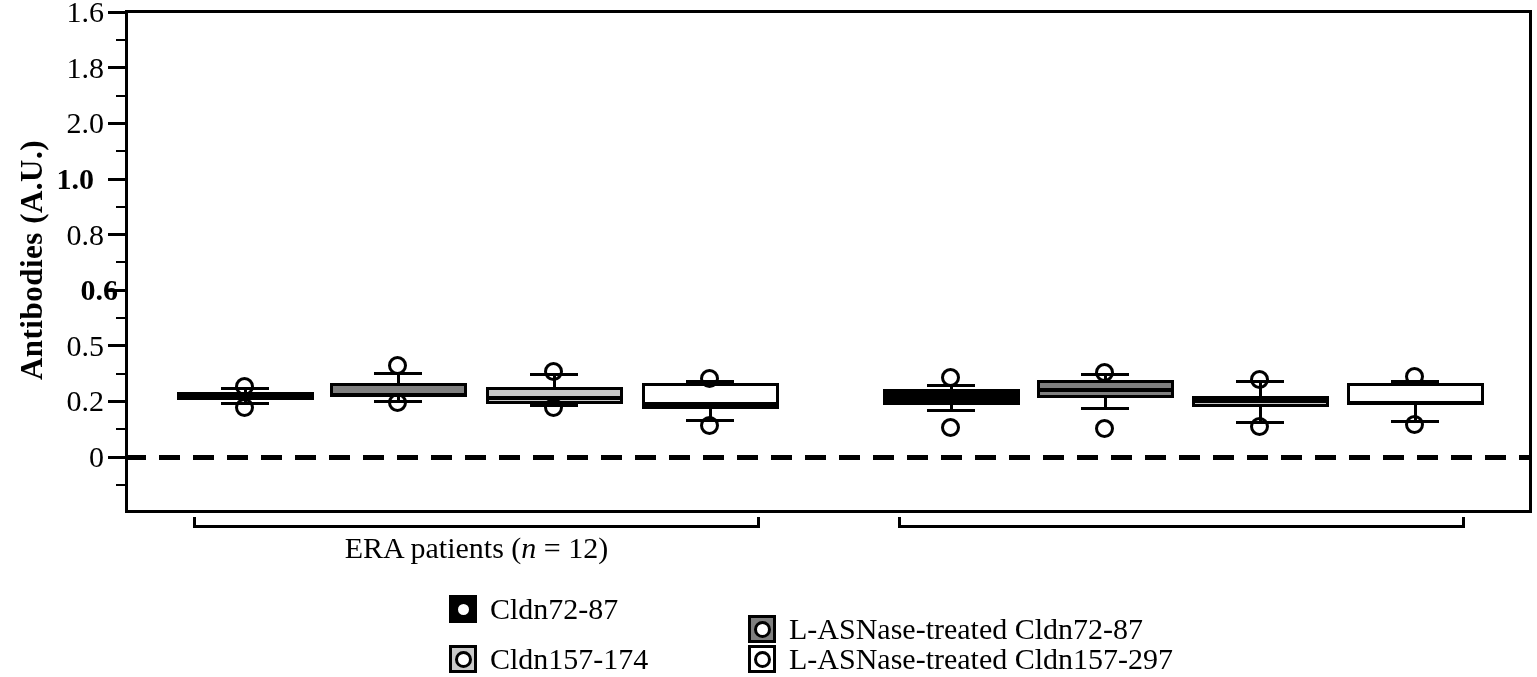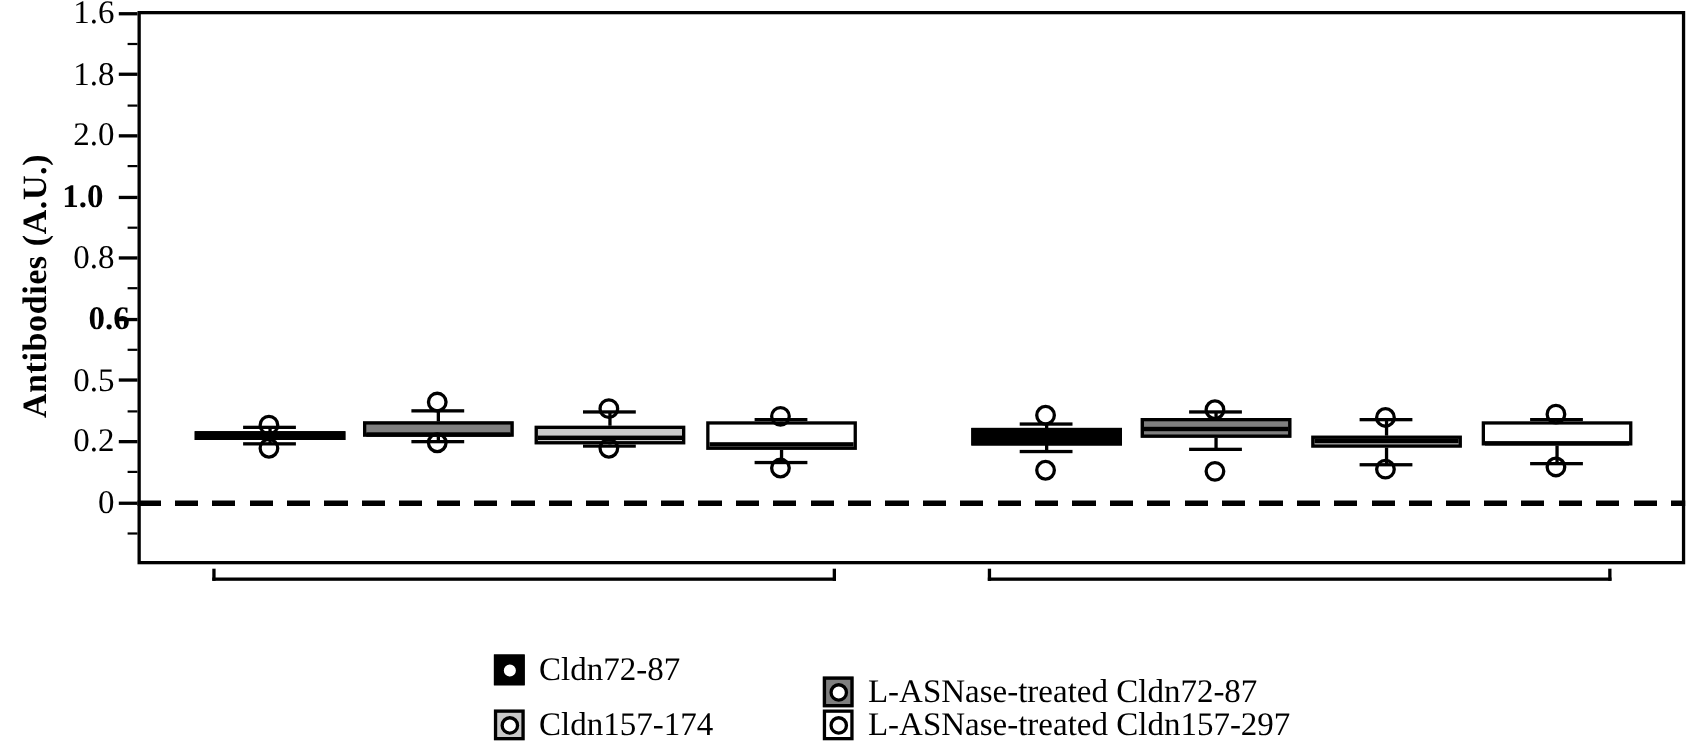--- a/index.html
+++ b/index.html
@@ -156,20 +156,21 @@
       <div class="whisker-cap" style="left: 1391px; top: 379.606px; width: 48px;"></div>
       <div class="box-rect" style="left: 1346.5px; top: 383.052px; width: 137px; height: 21.962px; background: rgb(255, 255, 255);"></div>
       <div class="median-line" style="left: 1349.5px; top: 400.512px; width: 131px;"></div>
       <div class="outlier-circle" style="left: 1405px; top: 366.936px;"></div>
       <div class="outlier-circle" style="left: 1405px; top: 415.03px;"></div>
     </div>
 
   <div class="bracket" id="bracket-0" style="left: 193px; width: 567px;"></div>
   <div class="bracket" id="bracket-1" style="left: 898px; width: 567px;"></div>
 
+  <div class="group-label" id="group-label-0" style="left: 193px; width: 567px;"><span>ERA patients (</span><span class="nvar">n</span><span> = 12)</span></div>
 
 
   <div class="legend-item" style="left:449px;top:592px;">
     <span class="legend-swatch" style="background: rgb(0, 0, 0);">
         <span class="legend-dot"></span>
       </span>
     <span class="legend-text">Cldn72-87</span>
   </div>
   <div class="legend-item" style="left:748px;top:612px;">
     <span class="legend-swatch" style="background: rgb(127, 127, 127);">

